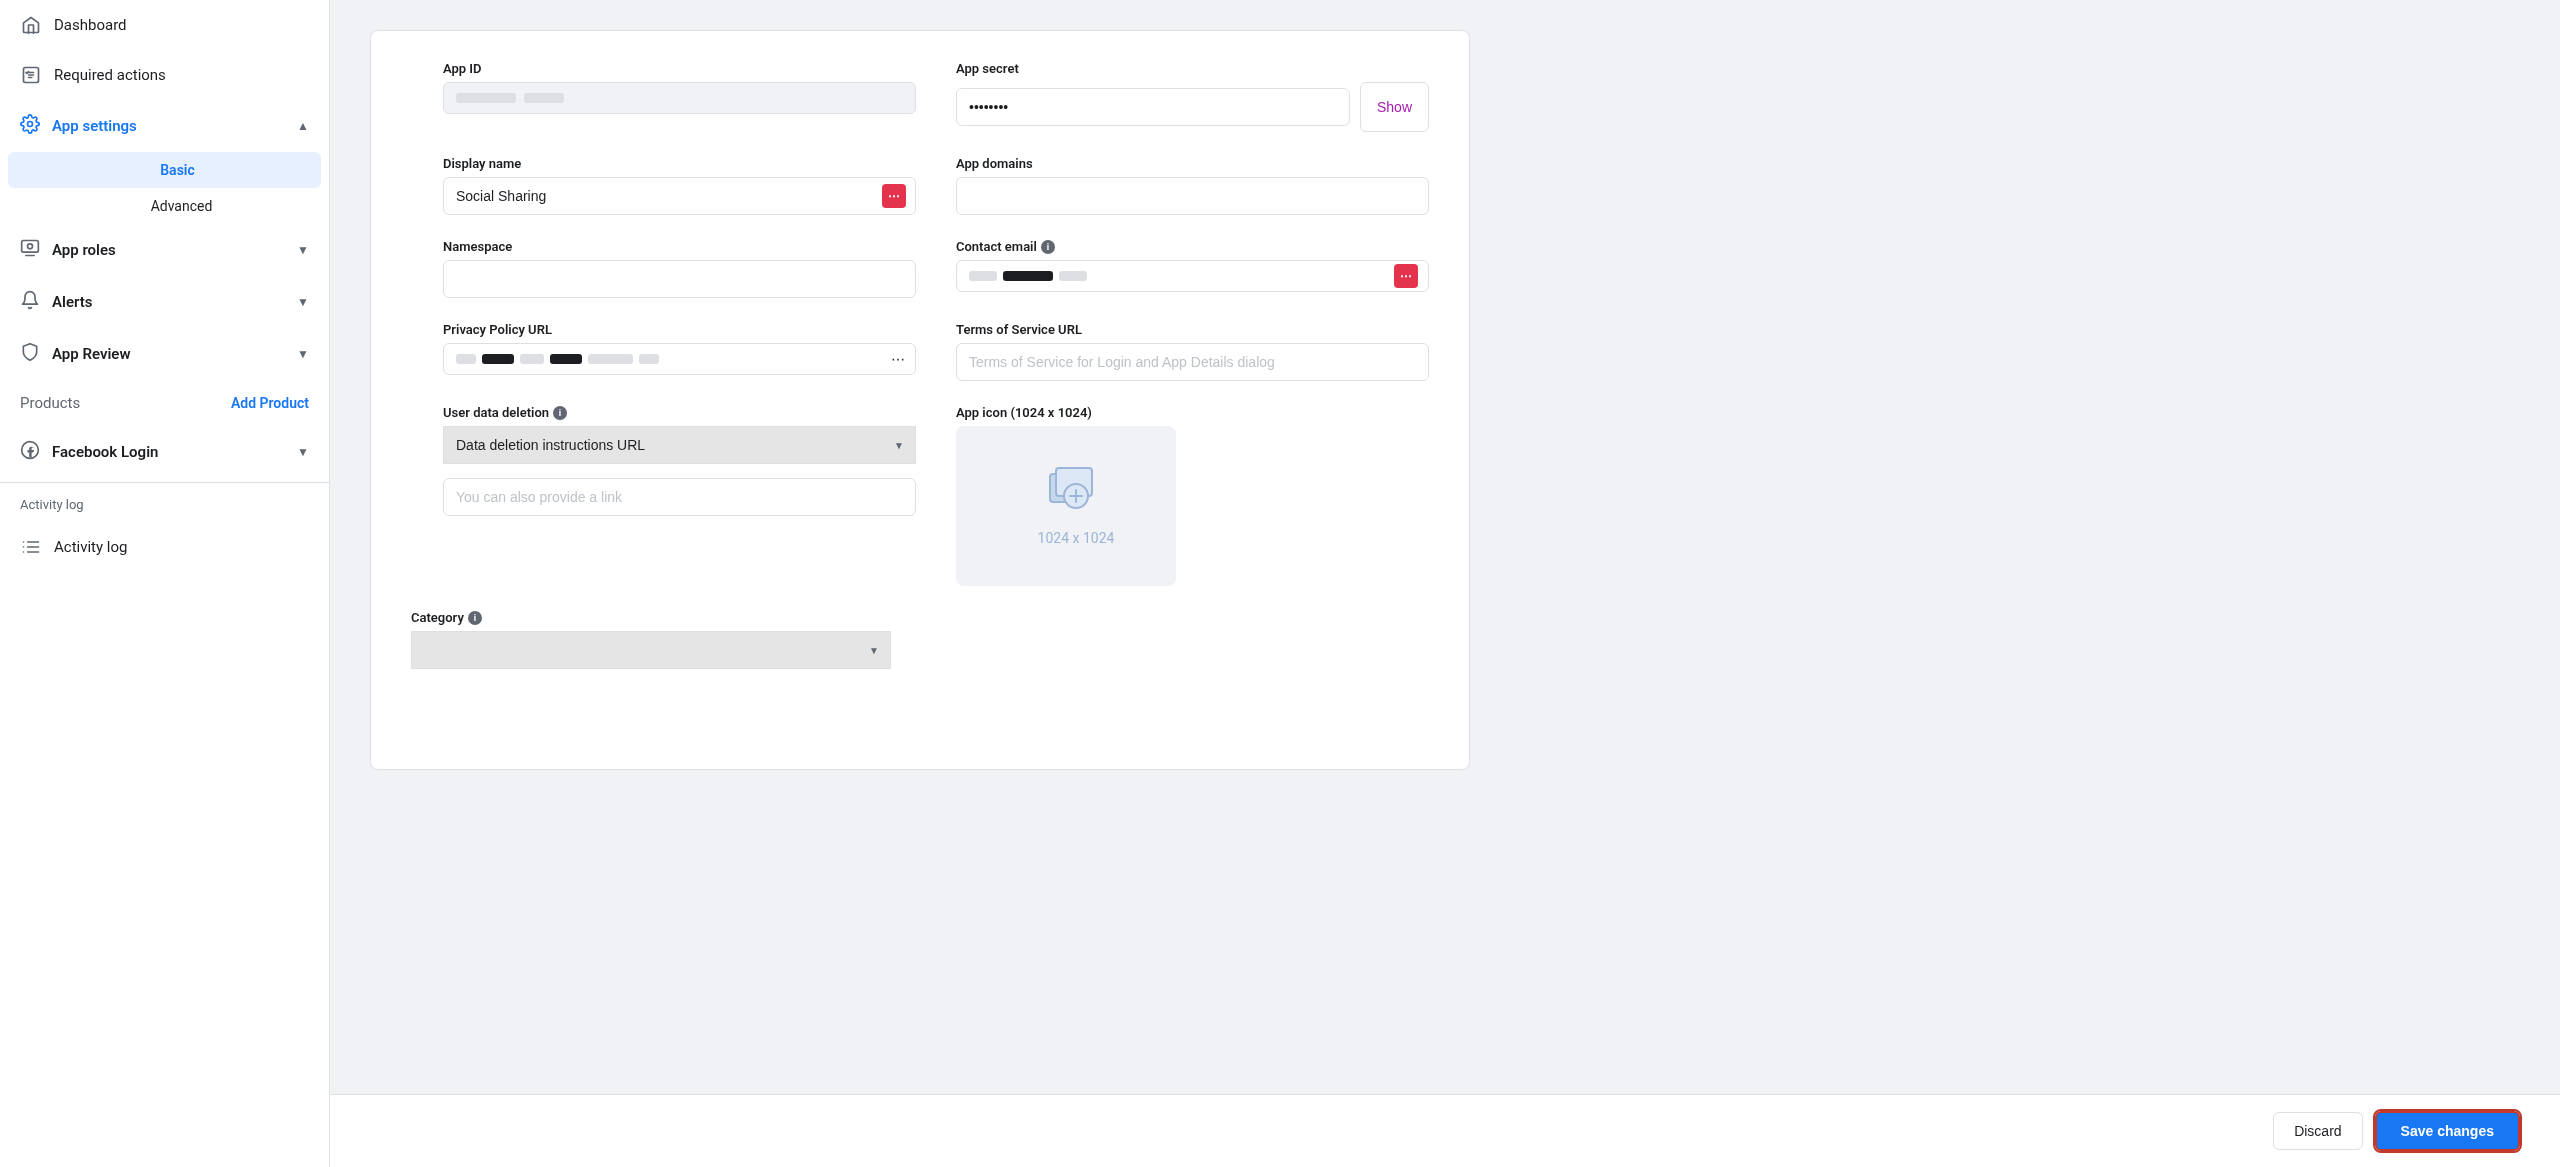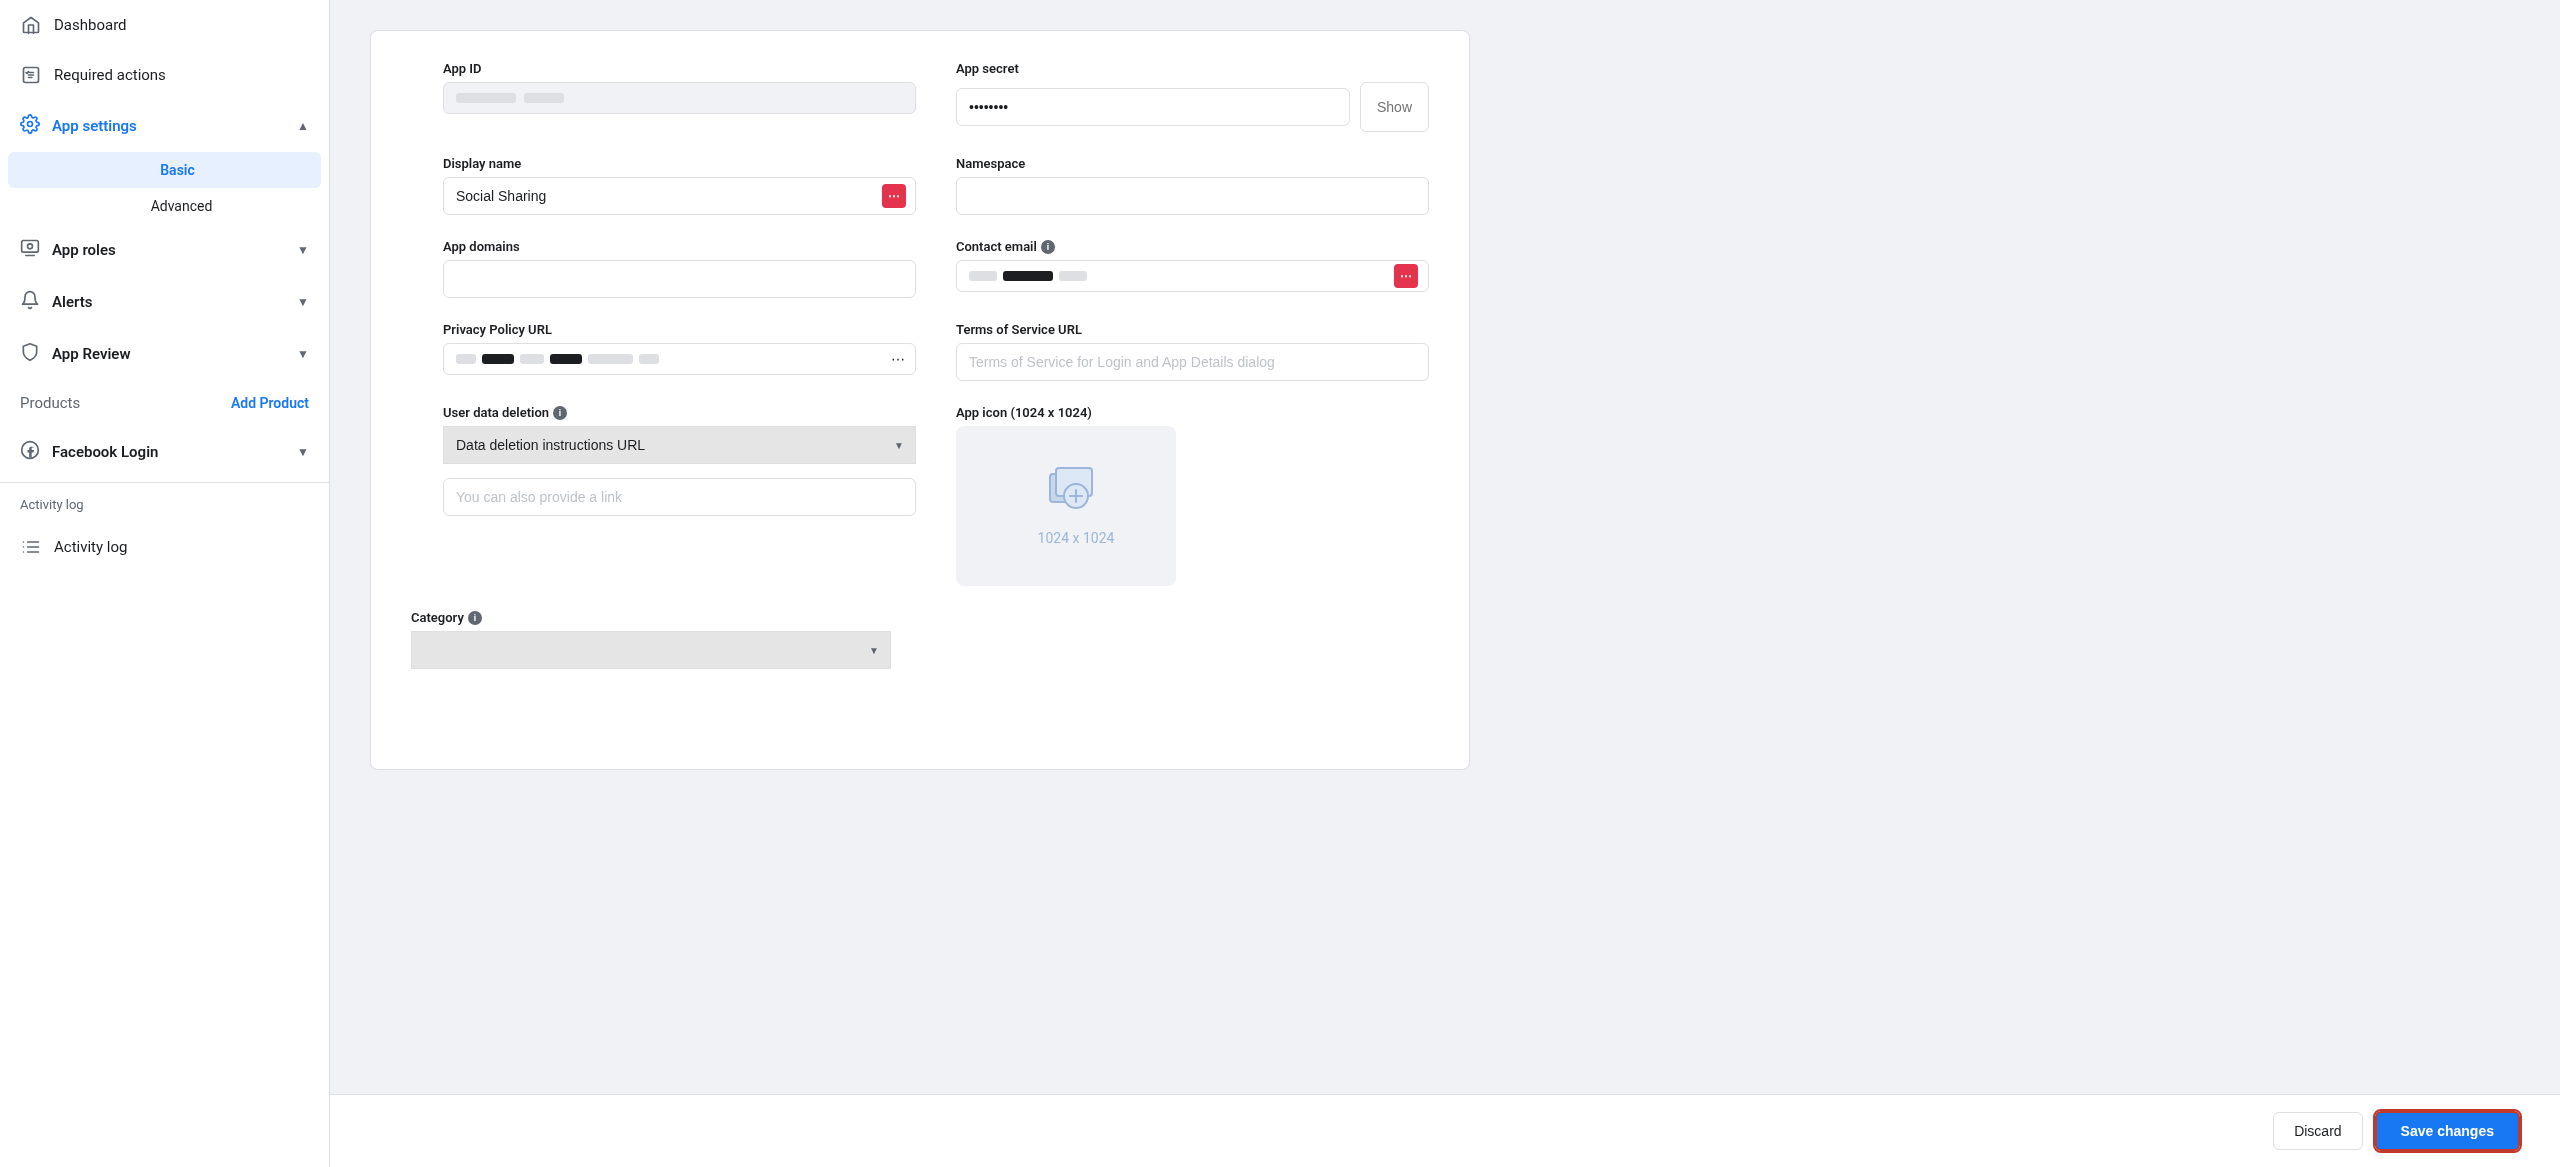--- a/index.html
+++ b/index.html
@@ -189,21 +189,21 @@
     .secret-row .form-input {
       flex: 1;
     }
     .show-btn {
       padding: 16px 16px;
       border: 1px solid #dddfe2;
       border-radius: 6px;
       background: #fff;
       cursor: pointer;
       font-size: 14px;
-      color: #737373;
+      color: #a21caf;
       white-space: nowrap;
     }
 
     .select-wrapper {
       position: relative;
     }
     .select-wrapper select {
       width: 100%;
       padding: 10px 36px 10px 12px;
       border: 1px solid #dddfe2;
@@ -470,26 +470,26 @@
         <label class="form-label">Display name</label>
         <div class="input-with-icon">
           <input class="form-input" type="text" value="Social Sharing" style="">
           <span class="icon-btn">
             <span>⋯</span>
           </span>
         </div>
       </div>
 
       <div class="form-group">
+        <label class="form-label">App domains</label>
+        <input class="form-input" type="text" style="">
+      </div>
+
+      <div class="form-group">
         <label class="form-label">Namespace</label>
-        <input class="form-input" type="text" style="">
-      </div>
-
-      <div class="form-group">
-        <label class="form-label">App domains</label>
         <input class="form-input" type="text" style="">
       </div>
 
       <div class="form-group">
         <label class="form-label">
           <span>Contact email</span>
           <span class="info-icon">i</span>
         </label>
         <div class="contact-email-field input-with-icon">
           <div class="blur-block" style="width: 28px;"></div>

